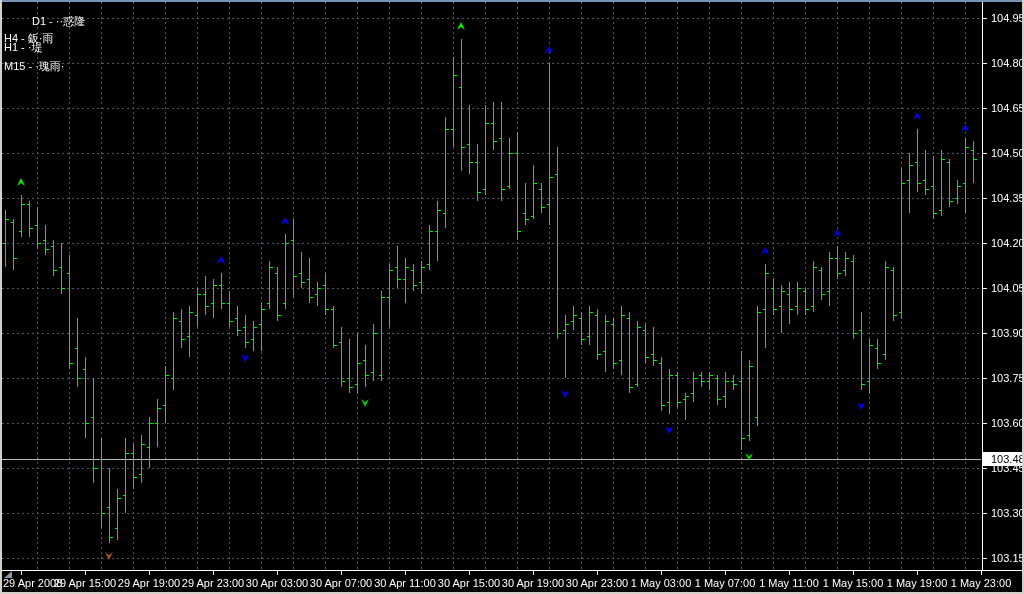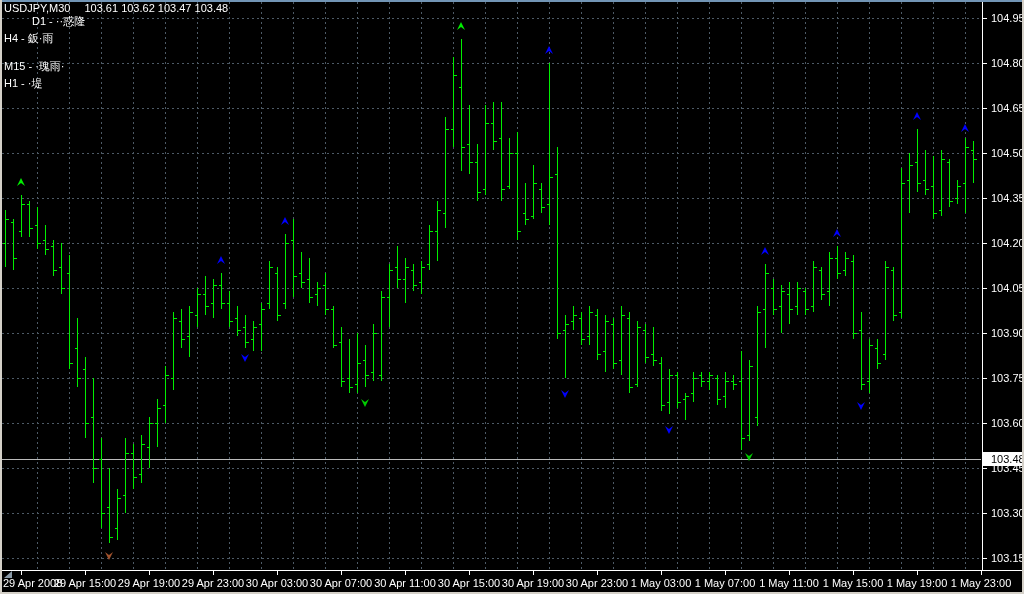--- a/index.html
+++ b/index.html
@@ -3,21 +3,21 @@
 <meta charset="utf-8">
 <style>
   html,body{margin:0;padding:0;background:#333;}
   #window{position:relative;width:1024px;height:594px;background:#000;overflow:hidden;
           font-family:"Liberation Sans",sans-serif;}
   #chart-svg{position:absolute;left:0;top:0;}
   .overlay{position:absolute;color:#fff;font-size:11px;line-height:13px;white-space:pre;}
   #hdr{left:4px;top:2px;}
   #hdr .q{margin-left:14px;}
   .ind{left:4px;}
-  #ind-d1{top:15px;padding-left:28px;} #ind-h4{top:32px;} #ind-h1{top:41px;margin-top:36px;} #ind-m15{top:60px;}
+  #ind-d1{top:15px;padding-left:28px;} #ind-h4{top:32px;} #ind-h1{top:41px;} #ind-m15{top:60px;}
 </style>
 </head>
 <body>
 
 <div id="window">
   <svg id="chart-svg" width="1024" height="594">
       <rect x="0" y="0" width="1024" height="594" fill="#000000"></rect>
       <g stroke="#4D5A66" stroke-width="1" stroke-dasharray="2 3" shape-rendering="crispEdges">
         <line x1="2" y1="18.5" x2="981" y2="18.5"></line>
         <line x1="2" y1="63.5" x2="981" y2="63.5"></line>
@@ -765,18 +765,17 @@
         <text x="917" y="587" fill="#FFFFFF" font-size="11px" text-anchor="middle" font-family="&quot;Liberation Sans&quot;,sans-serif">1 May 19:00</text>
         <line x1="981.5" y1="571" x2="981.5" y2="575" stroke="#FFFFFF" stroke-width="1" shape-rendering="crispEdges"></line>
         <text x="981" y="587" fill="#FFFFFF" font-size="11px" text-anchor="middle" font-family="&quot;Liberation Sans&quot;,sans-serif">1 May 23:00</text>
       </g>
       <path d="M4,578 L12,571 L12,578 Z" fill="#8a9aa8"></path>
       <rect x="0" y="0" width="1024" height="2" fill="#7295B5"></rect>
       <rect x="0" y="0" width="2" height="594" fill="#D4D0C8"></rect>
       <rect x="1022" y="0" width="2" height="594" fill="#D4D0C8"></rect>
       <rect x="0" y="592" width="1024" height="2" fill="#D4D0C8"></rect>
     </svg>
-  <div id="hdr" class="overlay"><span>USDJPY,M30</span><span class="q">103.61 103.62 103.47 103.48</span></div>
   <div id="ind-d1" class="overlay ind">D1 - ··惑隆</div>
   <div id="ind-h4" class="overlay ind">H4 - 鈑·雨</div>
   <div id="ind-h1" class="overlay ind">H1 - ·堤</div>
   <div id="ind-m15" class="overlay ind">M15 - ·瑰雨·</div>
 </div>
 
 </body></html>

